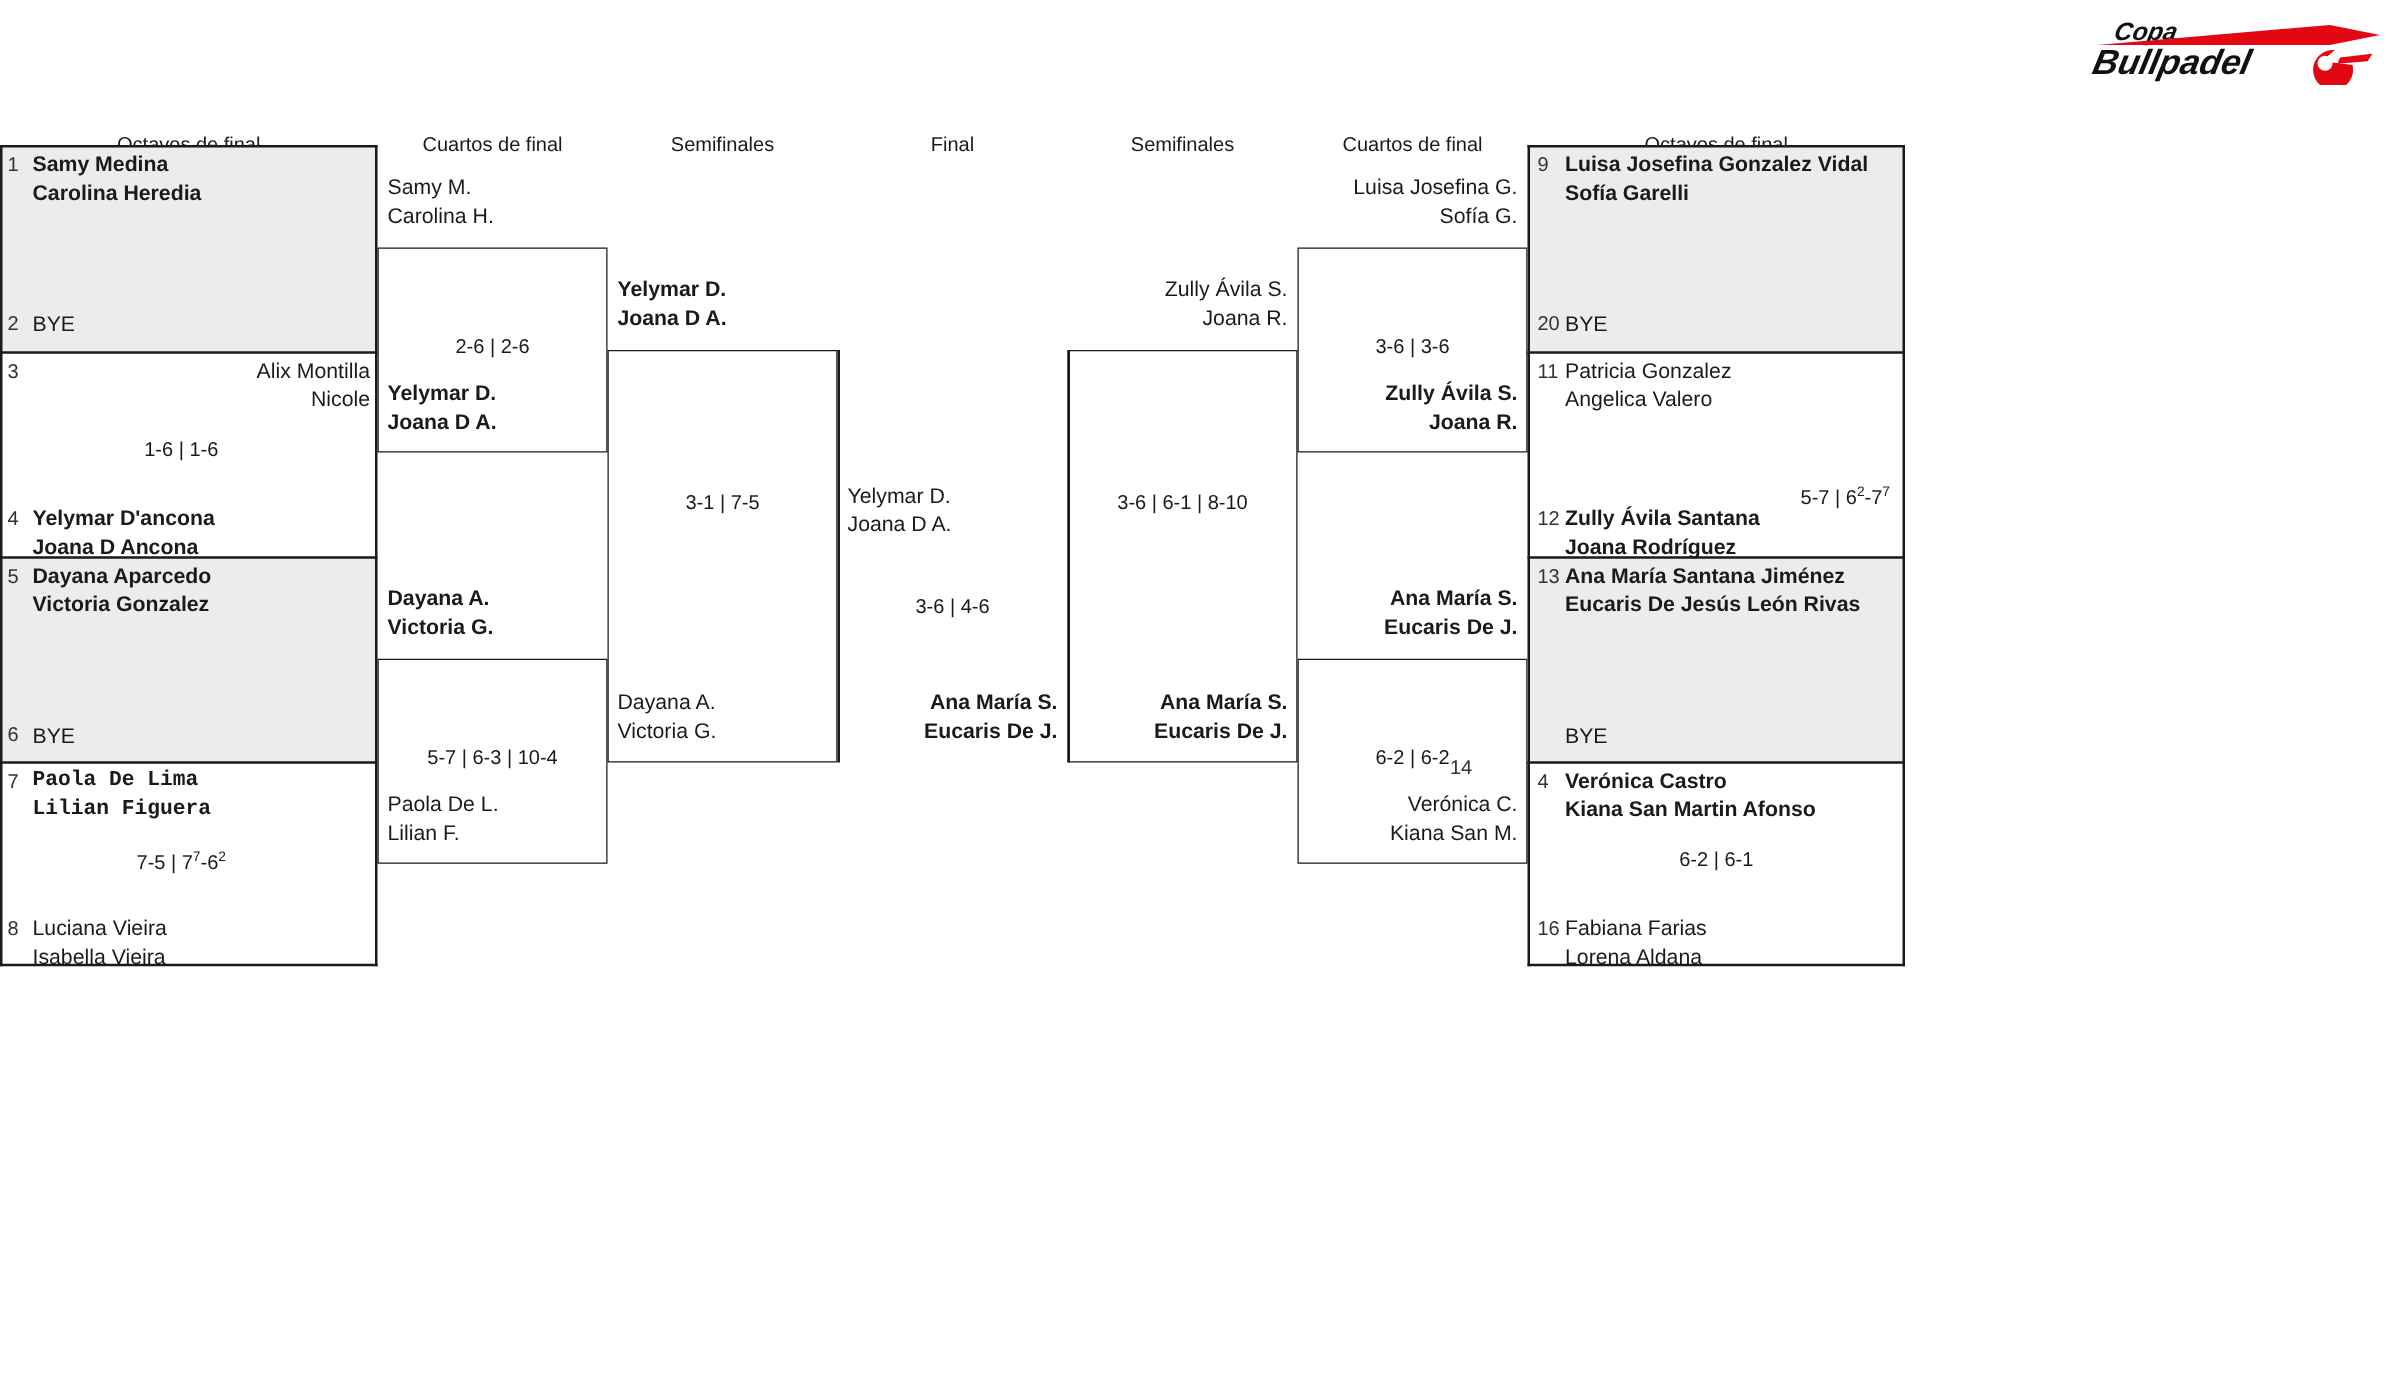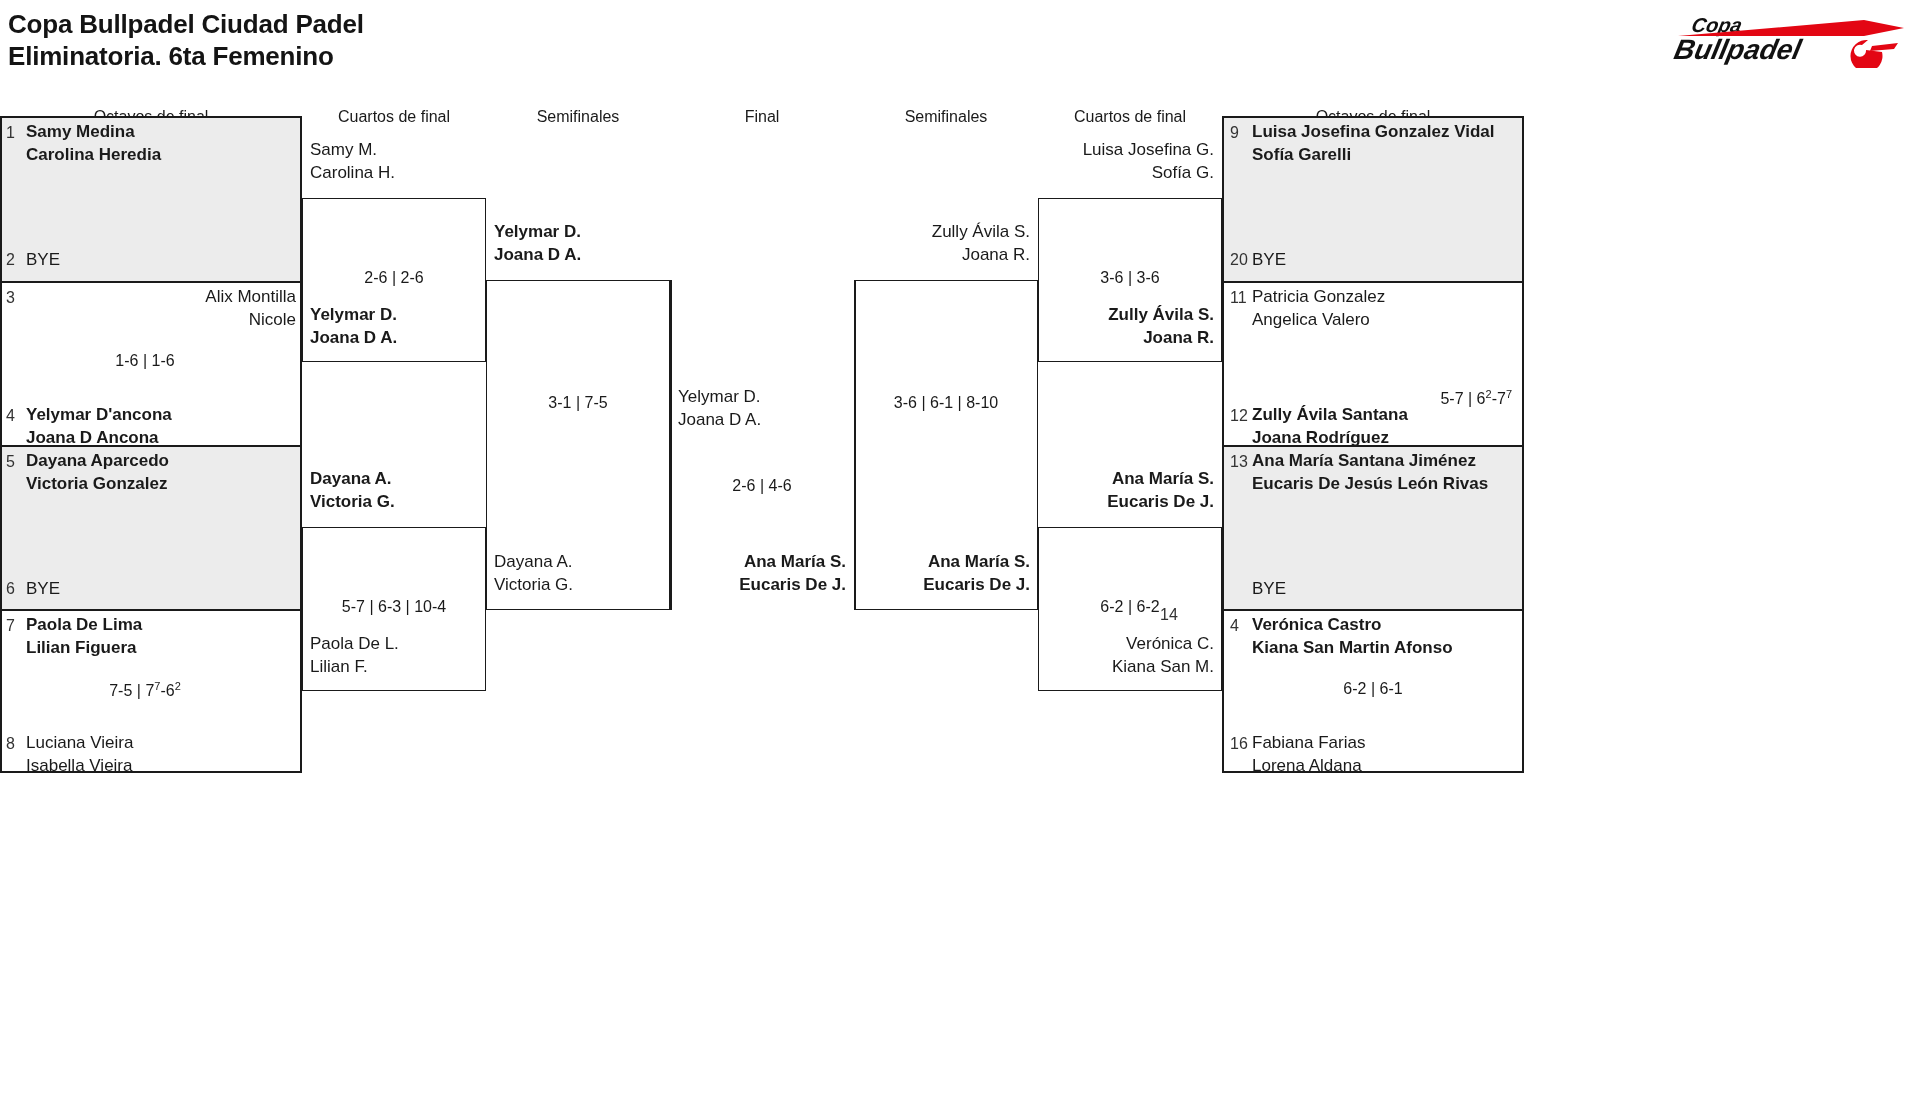--- a/index.html
+++ b/index.html
@@ -38,24 +38,20 @@
   .score sup { font-size:11px; vertical-align:super; }
 
   .line { position:absolute; background:#1a1a1a; }
 </style>
 </head>
 <body>
 
 <div id="root">
 
   <div id="header">
-    <div id="title-block">
-      <div id="title-line1">Copa Bullpadel Ciudad Padel</div>
-      <div id="title-line2">Eliminatoria. 6ta Femenino</div>
-    </div>
 
     <div id="logo">
       <svg width="240" height="62" viewBox="0 0 240 62">
         <g transform="skewX(-12)">
           <text x="28" y="26" font-family="Liberation Sans, sans-serif" font-size="20" font-weight="bold" font-style="italic" fill="#111">Copa</text>
           <text x="16" y="53" font-family="Liberation Sans, sans-serif" font-size="28" font-weight="bold" font-style="italic" fill="#111">Bullpadel</text>
         </g>
         <path d="M10 30 L196 14 L236 22 L196 30 Z" fill="#e30613"></path>
         <path d="M200 34 a16 16 0 1 0 14 12 l-16 -2 a6 6 0 1 1 -4 -5 z" fill="#e30613"></path>
         <path d="M204 40 l26 -3 l-4 6 l-24 2 z" fill="#e30613"></path>
@@ -90,42 +86,42 @@
       <div class="slot left" style="left:26px;top:248px;width:270px;">BYE</div>
       <div class="seed" style="left:6px;top:289px;">3</div>
       <div class="slot left" style="left:26px;top:285px;width:270px;text-align:right;">Alix Montilla<br>Nicole</div>
       <div class="seed" style="left:6px;top:407px;">4</div>
       <div class="slot left win" style="left:26px;top:403px;width:270px;">Yelymar D'ancona<br>Joana D Ancona</div>
       <div class="seed" style="left:6px;top:453px;">5</div>
       <div class="slot left win" style="left:26px;top:449px;width:270px;">Dayana Aparcedo<br>Victoria Gonzalez</div>
       <div class="seed" style="left:6px;top:580px;">6</div>
       <div class="slot left" style="left:26px;top:577px;width:270px;">BYE</div>
       <div class="seed" style="left:6px;top:617px;">7</div>
-      <div class="slot left win" style="left:26px;top:613px;width:270px;">Paola De Lima<br>Lilian Figuera</div>
+      <div class="slot left win" style="left:26px;top:613px;width:270px;font-family:Liberation Mono, monospace;">Paola De Lima<br>Lilian Figuera</div>
       <div class="seed" style="left:6px;top:735px;">8</div>
       <div class="slot left" style="left:26px;top:731px;width:270px;">Luciana Vieira<br>Isabella Vieira</div>
       <div class="score" style="left:0px;top:352px;width:290px;text-align:center;">1-6 | 1-6</div>
       <div class="score" style="left:0px;top:680px;width:290px;text-align:center;">7-5 | 7<sup>7</sup>-6<sup>2</sup></div>
       <div class="match-box" style="left:302px;top:198px;width:184px;height:164px;"></div>
       <div class="score" style="left:302px;top:269px;width:184px;text-align:center;">2-6 | 2-6</div>
       <div class="match-box" style="left:302px;top:527px;width:184px;height:164px;"></div>
       <div class="score" style="left:302px;top:598px;width:184px;text-align:center;">5-7 | 6-3 | 10-4</div>
       <div class="slot left" style="left:310px;top:138px;width:172px;">Samy M.<br>Carolina H.</div>
       <div class="slot left win" style="left:310px;top:303px;width:172px;">Yelymar D.<br>Joana D A.</div>
       <div class="slot left win" style="left:310px;top:467px;width:172px;">Dayana A.<br>Victoria G.</div>
       <div class="slot left" style="left:310px;top:632px;width:172px;">Paola De L.<br>Lilian F.</div>
       <div class="match-box" style="left:486px;top:280px;width:184px;height:330px;"></div>
       <div class="score" style="left:486px;top:394px;width:184px;text-align:center;">3-1 | 7-5</div>
       <div class="slot left win" style="left:494px;top:220px;width:172px;">Yelymar D.<br>Joana D A.</div>
       <div class="slot left" style="left:494px;top:550px;width:172px;">Dayana A.<br>Victoria G.</div>
       <div class="line" style="left:670px;top:280px;width:1.6px;height:330px;"></div>
       <div class="line" style="left:854px;top:280px;width:1.6px;height:330px;"></div>
       <div class="slot left" style="left:678px;top:385px;width:172px;">Yelymar D.<br>Joana D A.</div>
       <div class="slot right win" style="left:670px;top:550px;width:176px;">Ana María S.<br>Eucaris De J.</div>
-      <div class="score" style="left:670px;top:477px;width:184px;text-align:center;">2-6 | 4-6</div>
+      <div class="score" style="left:670px;top:477px;width:184px;text-align:center;">3-6 | 4-6</div>
       <div class="match-box" style="left:854px;top:280px;width:184px;height:330px;"></div>
       <div class="score" style="left:854px;top:394px;width:184px;text-align:center;">3-6 | 6-1 | 8-10</div>
       <div class="slot right" style="left:854px;top:220px;width:176px;">Zully Ávila S.<br>Joana R.</div>
       <div class="slot right win" style="left:854px;top:550px;width:176px;">Ana María S.<br>Eucaris De J.</div>
       <div class="match-box" style="left:1038px;top:198px;width:184px;height:164px;"></div>
       <div class="score" style="left:1038px;top:269px;width:184px;text-align:center;">3-6 | 3-6</div>
       <div class="match-box" style="left:1038px;top:527px;width:184px;height:164px;"></div>
       <div class="score" style="left:1038px;top:598px;width:184px;text-align:center;">6-2 | 6-2</div>
       <div class="slot right" style="left:1038px;top:138px;width:176px;">Luisa Josefina G.<br>Sofía G.</div>
       <div class="slot right win" style="left:1038px;top:303px;width:176px;">Zully Ávila S.<br>Joana R.</div>

